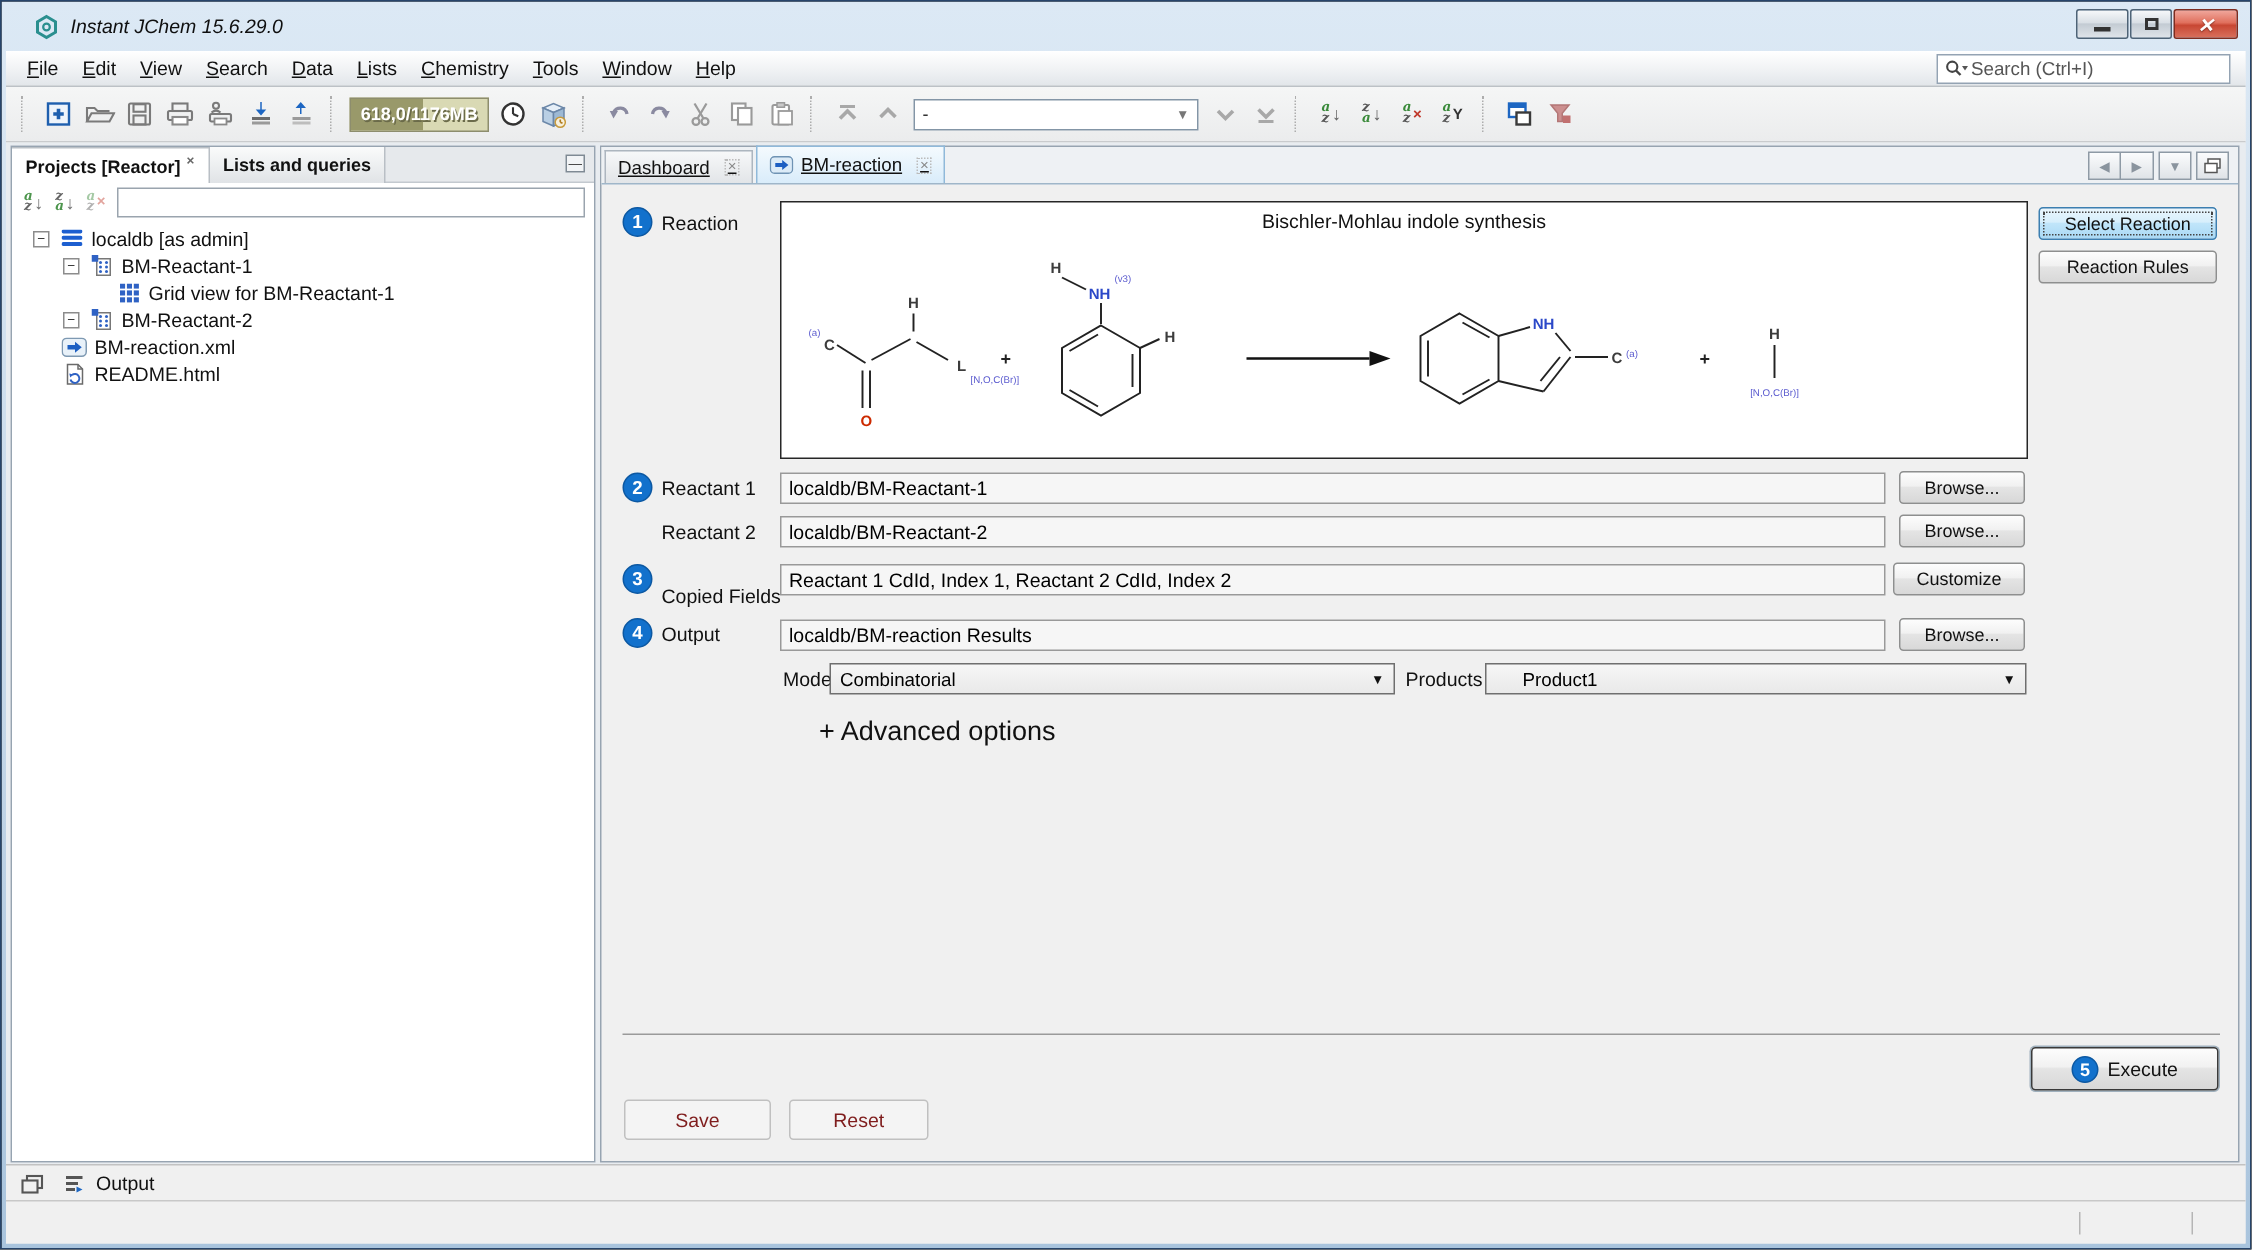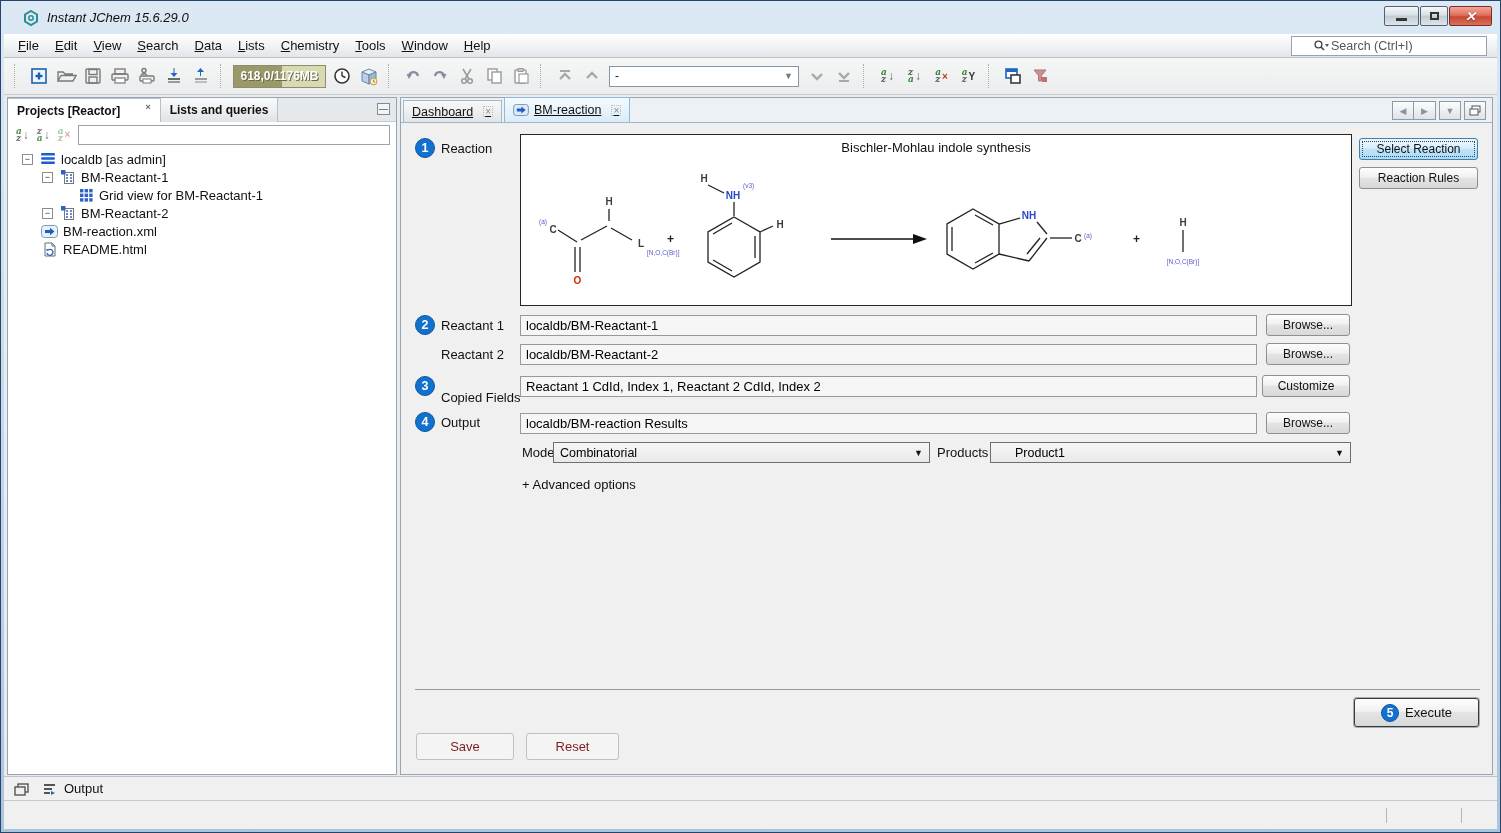--- a/index.html
+++ b/index.html
@@ -25,21 +25,21 @@
 
   .app{position:absolute;left:3px;right:3px;top:33px;bottom:3px;background:#f0f0f0;}
 
   
   .menubar{position:absolute;top:0;left:0;right:0;height:24px;
            background:linear-gradient(#ffffff,#f0f2f4 55%,#e2e6ea);
            border-bottom:1px solid #bcc1c6;display:flex;align-items:center;padding-left:6px;}
   .menu-item{display:inline-block;font-size:13px;color:#111;padding:3px 8px;cursor:default;}
   .menu-item::first-letter{text-decoration:underline;}
   .searchbox{position:absolute;right:10px;top:2px;width:196px;height:20px;background:#fff;
-             border:1px solid #94a3b3;display:flex;align-items:center;padding:0 21px;}
+             border:1px solid #94a3b3;display:flex;align-items:center;padding:0 4px;}
   .searchbox input{border:none;outline:none;flex:1;font:12.5px "Liberation Sans",sans-serif;color:#444;background:transparent;}
   .searchbox input::placeholder{color:#555;}
 
   
   .toolbar{position:absolute;top:24px;left:0;right:0;height:37px;
            background:linear-gradient(#f5f6f6,#ebeced);border-bottom:1px solid #c9cbcd;
            display:flex;align-items:center;padding-left:4px;}
   .tsep{width:7px;height:24px;border-left:1px dotted #adadad;margin:0 4px 0 6px;}
   .tbtn{width:27px;height:27px;display:flex;align-items:center;justify-content:center;}
   .memgauge{position:relative;width:93px;height:23px;border:1px solid #8d8d6d;background:#d9d9b4;margin:0 2px;overflow:hidden;}
@@ -54,21 +54,21 @@
   .aG{color:#3a8a3a;} .zG{color:#555;}
   .azarr{font-size:12px;color:#666;margin-left:1px;}
   .azx{color:#c0392b;font-weight:bold;font-size:10px;margin-left:1px;}
   .azw{color:#333;font-weight:bold;font-size:10px;margin-left:1px;}
 
   
   .content{position:absolute;top:61px;left:0;right:0;bottom:53px;background:#e8ecf0;}
   .left-panel{position:absolute;left:3px;top:2px;width:390px;bottom:1px;background:#fff;border:1px solid #97a4b1;}
   .panel-tabs{position:absolute;top:0;left:0;right:0;height:24px;background:#e6e9ec;border-bottom:1px solid #c3c9cf;display:flex;}
   .ptab{height:24px;padding:0 9px;font-size:12px;font-weight:bold;color:#111;display:flex;align-items:center;
-        background:linear-gradient(#fafbfb,#e0e3e6);border-right:1px solid #b9bfc5;gap:21px;}
+        background:linear-gradient(#fafbfb,#e0e3e6);border-right:1px solid #b9bfc5;}
   .ptab.active{background:#fff;border-top:1px solid #b9bfc5;}
   .ptab .tclose{font-size:9px;color:#666;margin-left:4px;margin-top:-7px;}
   .panel-min-btn{margin-left:auto;margin-right:6px;margin-top:5px;width:13px;height:12px;border:1px solid #7f8a94;
         background:#f2f4f6;display:flex;align-items:center;justify-content:center;font-size:9px;color:#333;line-height:0;}
   .filter-row{position:absolute;top:24px;left:0;right:0;height:25px;display:flex;align-items:center;padding-left:8px;background:#fff;}
   .filter-row .azicon{margin-right:8px;opacity:.9;}
   .tree-filter{width:312px;height:20px;border:1px solid #9aa4ae;font:12px "Liberation Sans",sans-serif;padding:0 4px;outline:none;}
   .tree{position:absolute;top:52px;left:0;right:0;bottom:0;background:#fff;}
   .trow{height:18px;display:flex;align-items:center;font-size:13px;color:#111;}
   .expander{width:11px;height:11px;border:1px solid #8c8c8c;background:#fff;color:#333;font:9px/9px "Liberation Sans",sans-serif;
@@ -98,21 +98,21 @@
   .btn{position:absolute;height:22px;border:1px solid #8e8f8f;border-radius:3px;color:#111;
        font:12px "Liberation Sans",sans-serif;display:flex;align-items:center;justify-content:center;
        background:linear-gradient(#fdfdfd,#f1f1f1 45%,#e4e4e4 50%,#d8d8d8);}
   .btn.focused{background:linear-gradient(#eaf6fd,#d7effc 45%,#c0e5fa 50%,#a9d9f5);border-color:#3c7fb1;
        outline:1px dotted #444;outline-offset:-4px;}
   .btn.disabled{background:#f4f4f4;border-color:#c0c0c0;color:#7f1d1d;}
   .btn.default-btn{border:1px solid #3a3a3a;box-shadow:0 0 0 1px #9fb0bd;}
   .combo{position:absolute;height:21px;border:1px solid #6f6f6f;background:linear-gradient(#f6f6f6,#e9e9e9);
          display:flex;align-items:center;font:12.5px "Liberation Sans",sans-serif;color:#000;padding:0 6px;}
   .combo .caret{margin-left:auto;font-size:9px;color:#111;}
-  .advanced{position:absolute;font-size:13px;color:#111;}
+  .advanced{position:absolute;font-size:18px;color:#111;margin-left:24px;}
   .hsep{position:absolute;height:1px;background:#9a9a9a;}
   .stepin{width:18px;height:18px;border-radius:50%;background:#1271cc;border:1px solid #0c58a2;color:#fff;
           font:bold 12px "Liberation Sans",sans-serif;display:flex;align-items:center;justify-content:center;margin-right:6px;}
 
   
   .output-row{position:absolute;left:0;right:0;bottom:29px;height:24px;background:#f0f0f0;border-top:1px solid #c2c2c2;
               display:flex;align-items:center;}
   .output-label{font-size:13px;color:#111;margin-left:6px;}
   .statusbar{position:absolute;left:0;right:0;bottom:0;height:29px;background:#f0f0f0;border-top:1px solid #c8c8c8;}
   .stsep{position:absolute;top:7px;width:1px;height:15px;background:#b5b5b5;}

